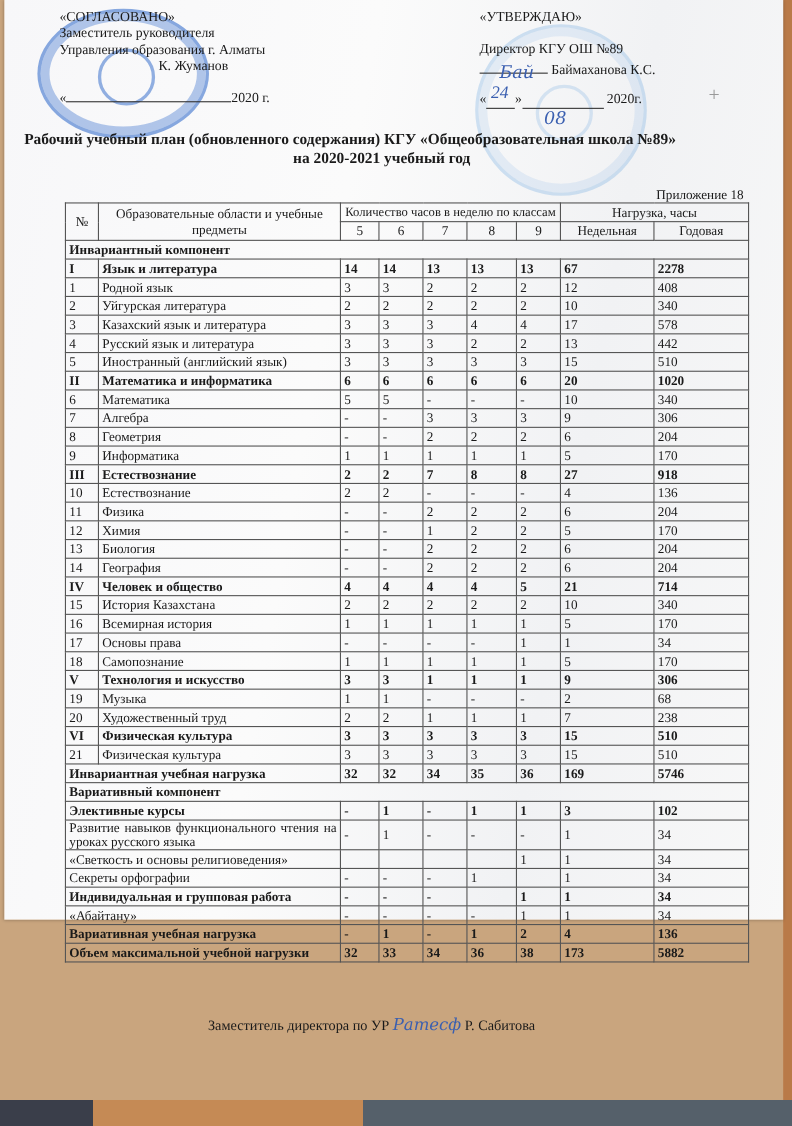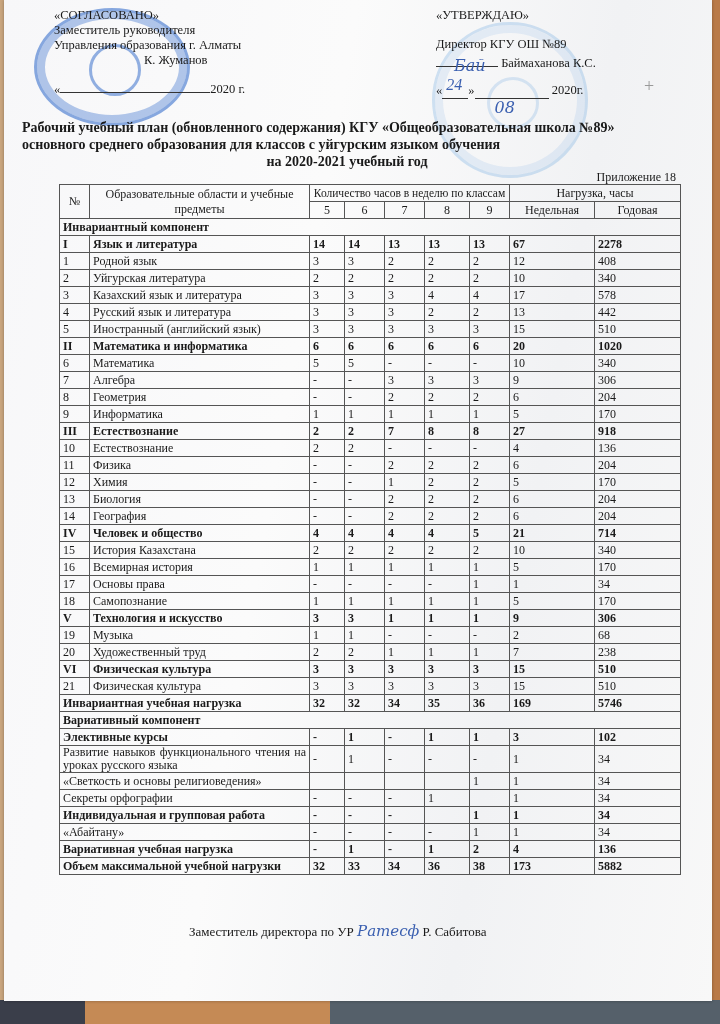--- a/index.html
+++ b/index.html
@@ -4,21 +4,21 @@
 <style>
   html, body { margin:0; padding:0; }
   body {
     width:720px; height:1024px; overflow:hidden; position:relative;
     background:#c9a57e;
     font-family:"Liberation Serif", serif; color:#1a1a1a;
   }
   .desk-bottom { position:absolute; left:0; top:1000px; width:720px; height:24px; background:linear-gradient(90deg,#3a3e4a 0 85px,#c58a55 85px 330px,#55606a 330px 100%); }
   .desk-right { position:absolute; right:0; top:0; width:8px; height:1024px; background:#b97a48; }
   .paper {
-    position:absolute; left:4px; top:0; width:708px; height:1001px;
+    position:absolute; left:4px; top:0; width:708px; height:836px;
     background:linear-gradient(100deg,#f7f7f9 0%,#fbfbfb 40%,#f1f2f4 70%,#f8f8f8 100%);
     box-shadow:0 0 3px rgba(0,0,0,.3);
   }
   .hdr { position:absolute; font-size:12.5px; line-height:15px; }
   .stamp {
     position:absolute; border-radius:50%; border:3px solid rgba(40,100,200,.55);
     box-shadow: inset 0 0 0 6px rgba(255,255,255,0), inset 0 0 0 8px rgba(40,100,200,.35);
   }
   .stamp.left { left:30px; top:8px; width:150px; height:112px; }
   .stamp.right { left:428px; top:22px; width:150px; height:150px; border-color:rgba(80,150,220,.25); box-shadow: inset 0 0 0 8px rgba(80,150,220,.12); }
@@ -74,21 +74,20 @@
     </div>
     <div style="margin-top:12px">
       «<span class="line" style="width:26px;position:relative;"><span class="sig" style="left:4px;top:-6px;font-family:Liberation Serif, serif;">24</span>&nbsp;</span>»<span class="line" style="width:74px;position:relative;"><span class="sig" style="left:20px;top:-6px;margin-top:23px;">08</span>&nbsp;</span>
       <span>2020г.</span>
     </div>
   </div>
   <div class="cross">+</div>
 
   <div class="title">
     <div>Рабочий учебный план (обновленного содержания) КГУ «Общеобразовательная школа №89»</div>
-    <div>основного среднего образования для классов с уйгурским языком обучения</div>
     <div class="l3">на 2020-2021 учебный год</div>
   </div>
 
   <div class="appendix">Приложение 18</div>
 
   <table class="plan">
     <colgroup>
       <col style="width:30px">
         <col style="width:220px">
       <col style="width:35px">

